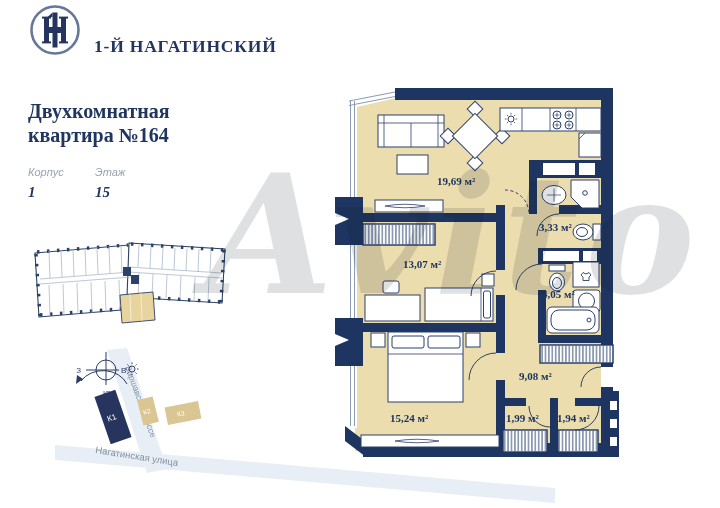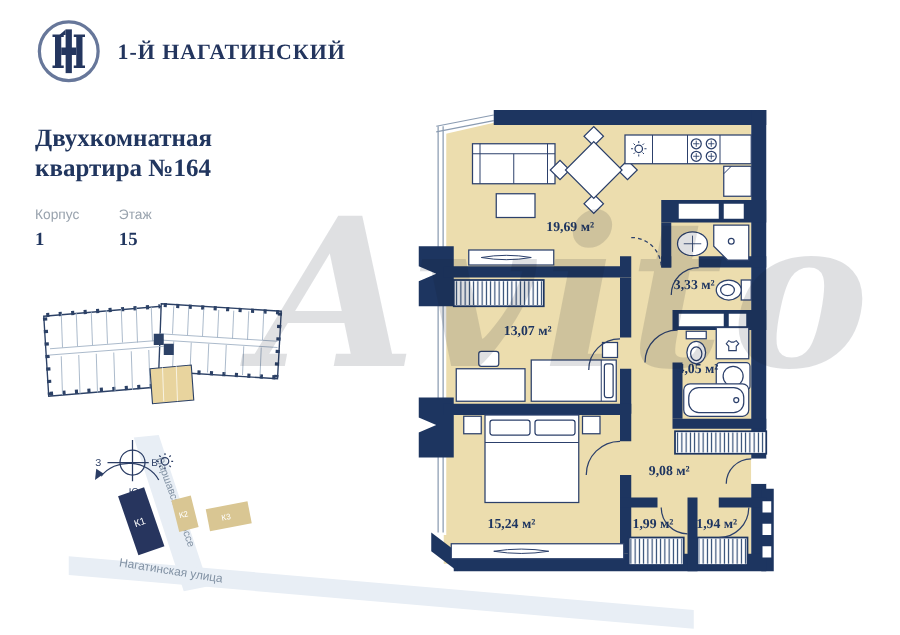--- a/index.html
+++ b/index.html
@@ -1,24 +1,24 @@
 <!DOCTYPE html>
 <html><head>
 <meta charset="utf-8">
 <style>
   html,body{margin:0;padding:0;background:#fff;}
   .page{position:relative;width:720px;height:508px;background:#ffffff;overflow:hidden;
         font-family:"Liberation Sans",sans-serif;}
-  .logo{position:absolute;left:28px;top:14px;display:flex;align-items:center;gap:12px;}
+  .logo{position:absolute;left:28px;top:3px;display:flex;align-items:flex-end;gap:12px;}
   .logo-text{font-family:"Liberation Serif",serif;font-weight:700;font-size:17.5px;
              color:#23355e;letter-spacing:0.8px;white-space:nowrap;}
   .title{position:absolute;left:28px;top:100px;font-family:"Liberation Serif",serif;
          font-weight:700;font-size:20px;line-height:1.18;color:#21365f;}
   .meta{position:absolute;left:28px;top:166px;display:flex;}
-  .meta-col{margin-right:0;}
+  .meta-col{margin-right:0;font-style:italic;}
   .meta-col.c1{width:67px;} .meta-col.c2{width:68px;}
   .meta-label{font-size:11px;color:#99a3ae;}
   .meta-value{margin-top:6px;font-family:"Liberation Serif",serif;font-weight:700;
               font-size:15px;color:#21365f;}
   .overview{position:absolute;left:27px;top:237px;width:210px;height:96px;}
   .sitemap{position:absolute;left:15px;top:345px;width:560px;height:160px;}
   .plan{position:absolute;left:333px;top:85px;width:306px;height:380px;}
   .watermark{position:absolute;left:205px;top:138px;font-family:"DejaVu Serif",serif;
              font-style:italic;font-weight:700;font-size:165px;letter-spacing:6px;
              color:#0f172a;opacity:0.13;pointer-events:none;user-select:none;}

